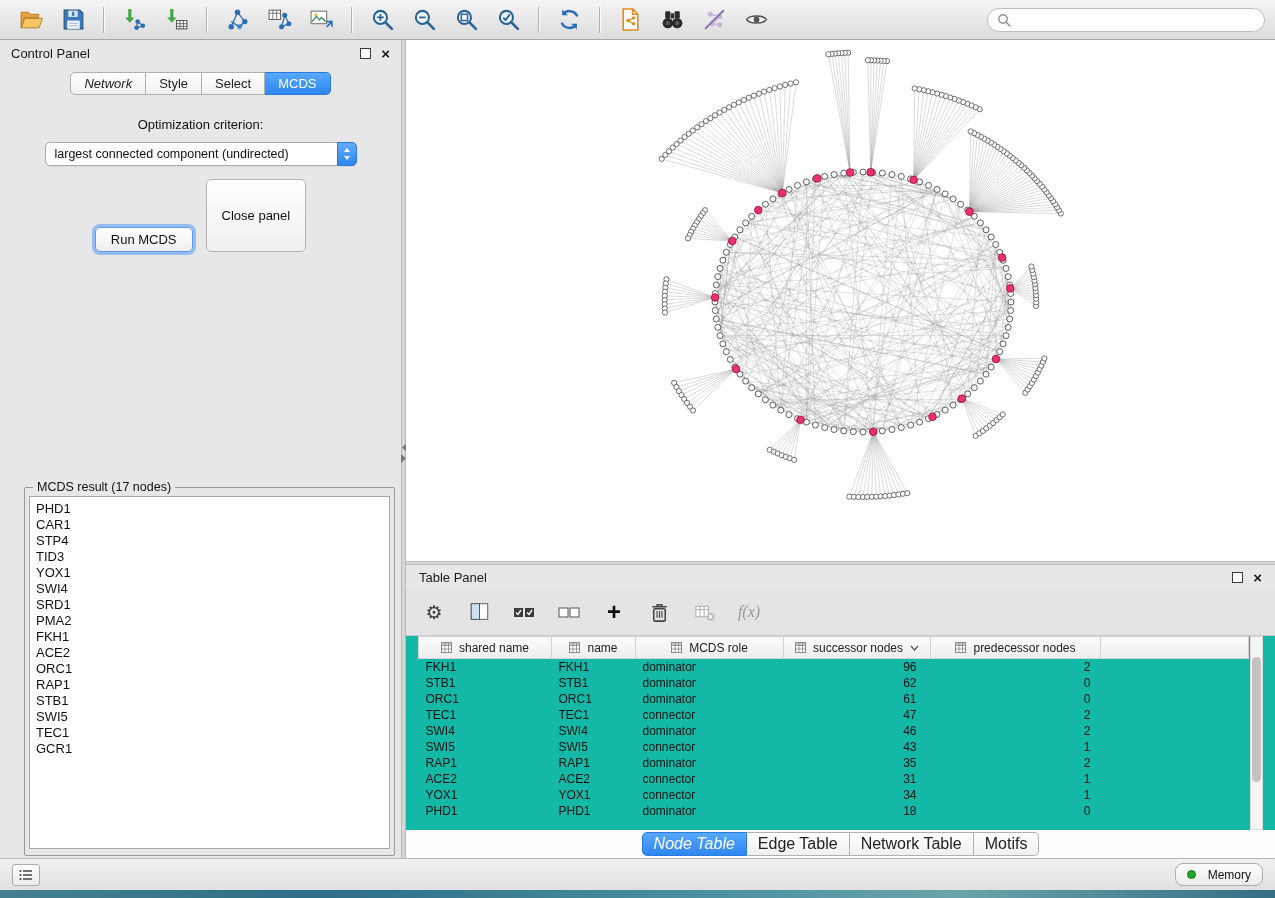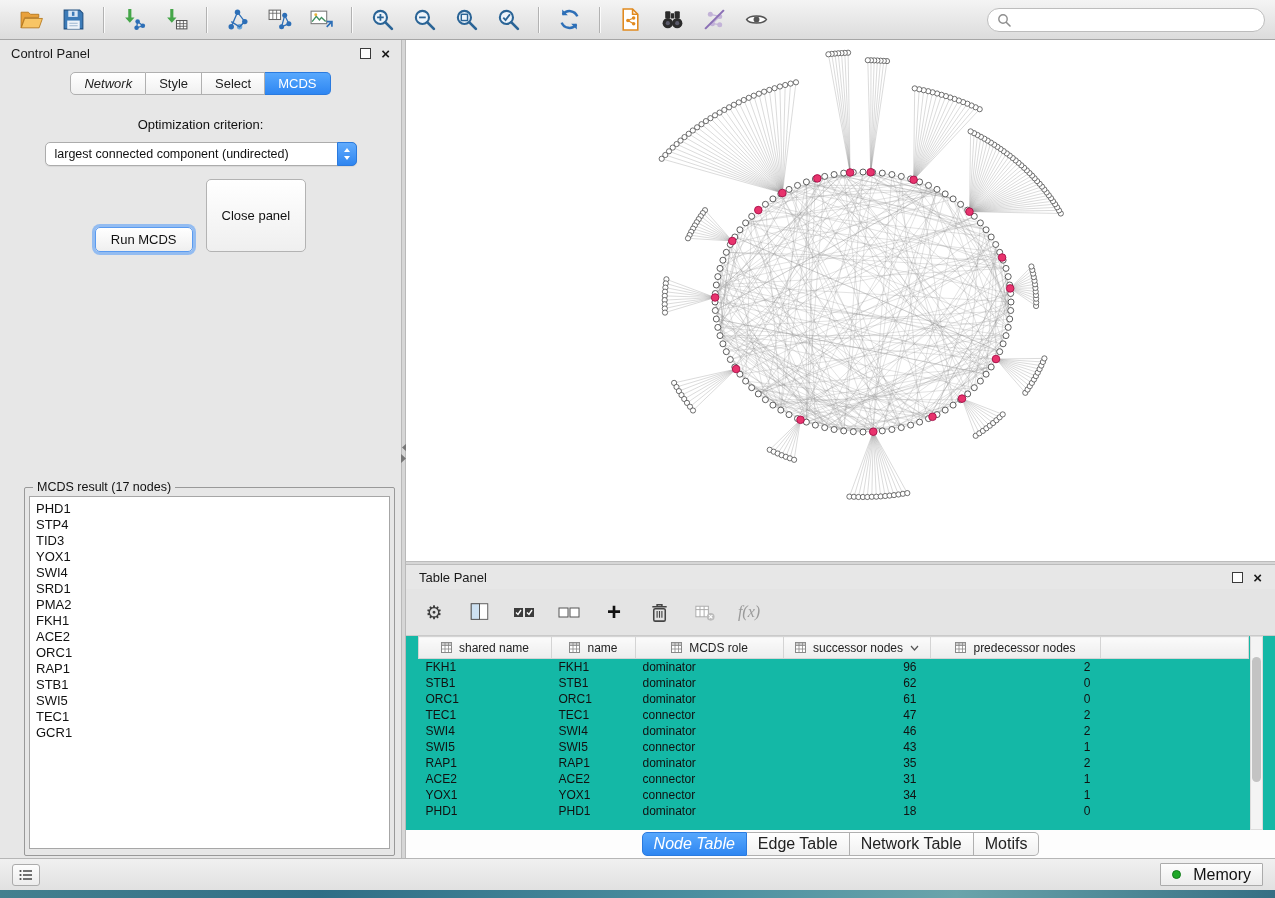--- a/index.html
+++ b/index.html
@@ -70,21 +70,21 @@
   table.data td{height:16px;font-size:12px;color:#111;padding:0 0 0 7px;white-space:nowrap;overflow:hidden;}
   table.data td.num{text-align:right;padding:0 14px 0 0;}
   table.data td.num2{text-align:right;padding:0 10px 0 0;}
   .tscroll{position:absolute;right:0;top:0;bottom:0;width:13px;background:#f4f4f4;border:1px solid #dcdcdc;box-sizing:border-box;}
   .tthumb{position:absolute;left:1px;right:1px;top:20px;height:125px;background:#c3c3c3;border-radius:6px;cursor:grab;}
   .tp-tabsbar{height:28px;display:flex;justify-content:center;align-items:center;background:#fdfdfd;flex:0 0 auto;}
 
   
   .statusbar{position:absolute;left:0;right:0;top:858px;height:32px;background:linear-gradient(#f0f0f0,#e1e1e1);border-top:1px solid #b6b6b6;display:flex;align-items:center;padding:0 12px;box-sizing:border-box;}
   .menu-btn{width:26px;height:20px;border:1px solid #ababab;border-radius:3px;background:linear-gradient(#fdfdfd,#ececec);display:flex;align-items:center;justify-content:center;cursor:pointer;}
-  .memory-btn{margin-left:auto;height:21px;border:1px solid #ababab;border-radius:1px;background:linear-gradient(#fdfdfd,#ececec);display:flex;align-items:center;gap:12px;padding:0 11px;font-size:16px;color:#111;cursor:pointer;}
+  .memory-btn{margin-left:auto;height:21px;border:1px solid #ababab;border-radius:8px;background:linear-gradient(#fdfdfd,#ececec);display:flex;align-items:center;gap:12px;padding:0 11px;font-size:12px;color:#111;cursor:pointer;}
   .memdot{width:9px;height:9px;border-radius:50%;background:#1fa828;border:1px solid #13791b;box-sizing:border-box;}
   .wallpaper{position:absolute;left:0;right:0;bottom:0;height:8px;background:linear-gradient(90deg,#44808f,#2f6e86 25%,#4b8fa0 55%,#6aa4ab 75%,#356f84);}
 </style>
 </head>
 <body>
 
 <div class="app">
 
   <div class="toolbar">
     <span class="tbtn">
@@ -257,20 +257,21 @@
         </span>
     </div>
     <div class="btn-row">
       <button class="mac-btn focused">Run MCDS</button>
       <button class="mac-btn">Close panel</button>
     </div>
     <fieldset class="mcds-fieldset">
       <legend>MCDS result (17 nodes)</legend>
       <div class="mcds-list">
           <div class="mcds-item">PHD1</div>
+          <div class="mcds-item">CAR1</div>
           <div class="mcds-item">STP4</div>
           <div class="mcds-item">TID3</div>
           <div class="mcds-item">YOX1</div>
           <div class="mcds-item">SWI4</div>
           <div class="mcds-item">SRD1</div>
           <div class="mcds-item">PMA2</div>
           <div class="mcds-item">FKH1</div>
           <div class="mcds-item">ACE2</div>
           <div class="mcds-item">ORC1</div>
           <div class="mcds-item">RAP1</div>

